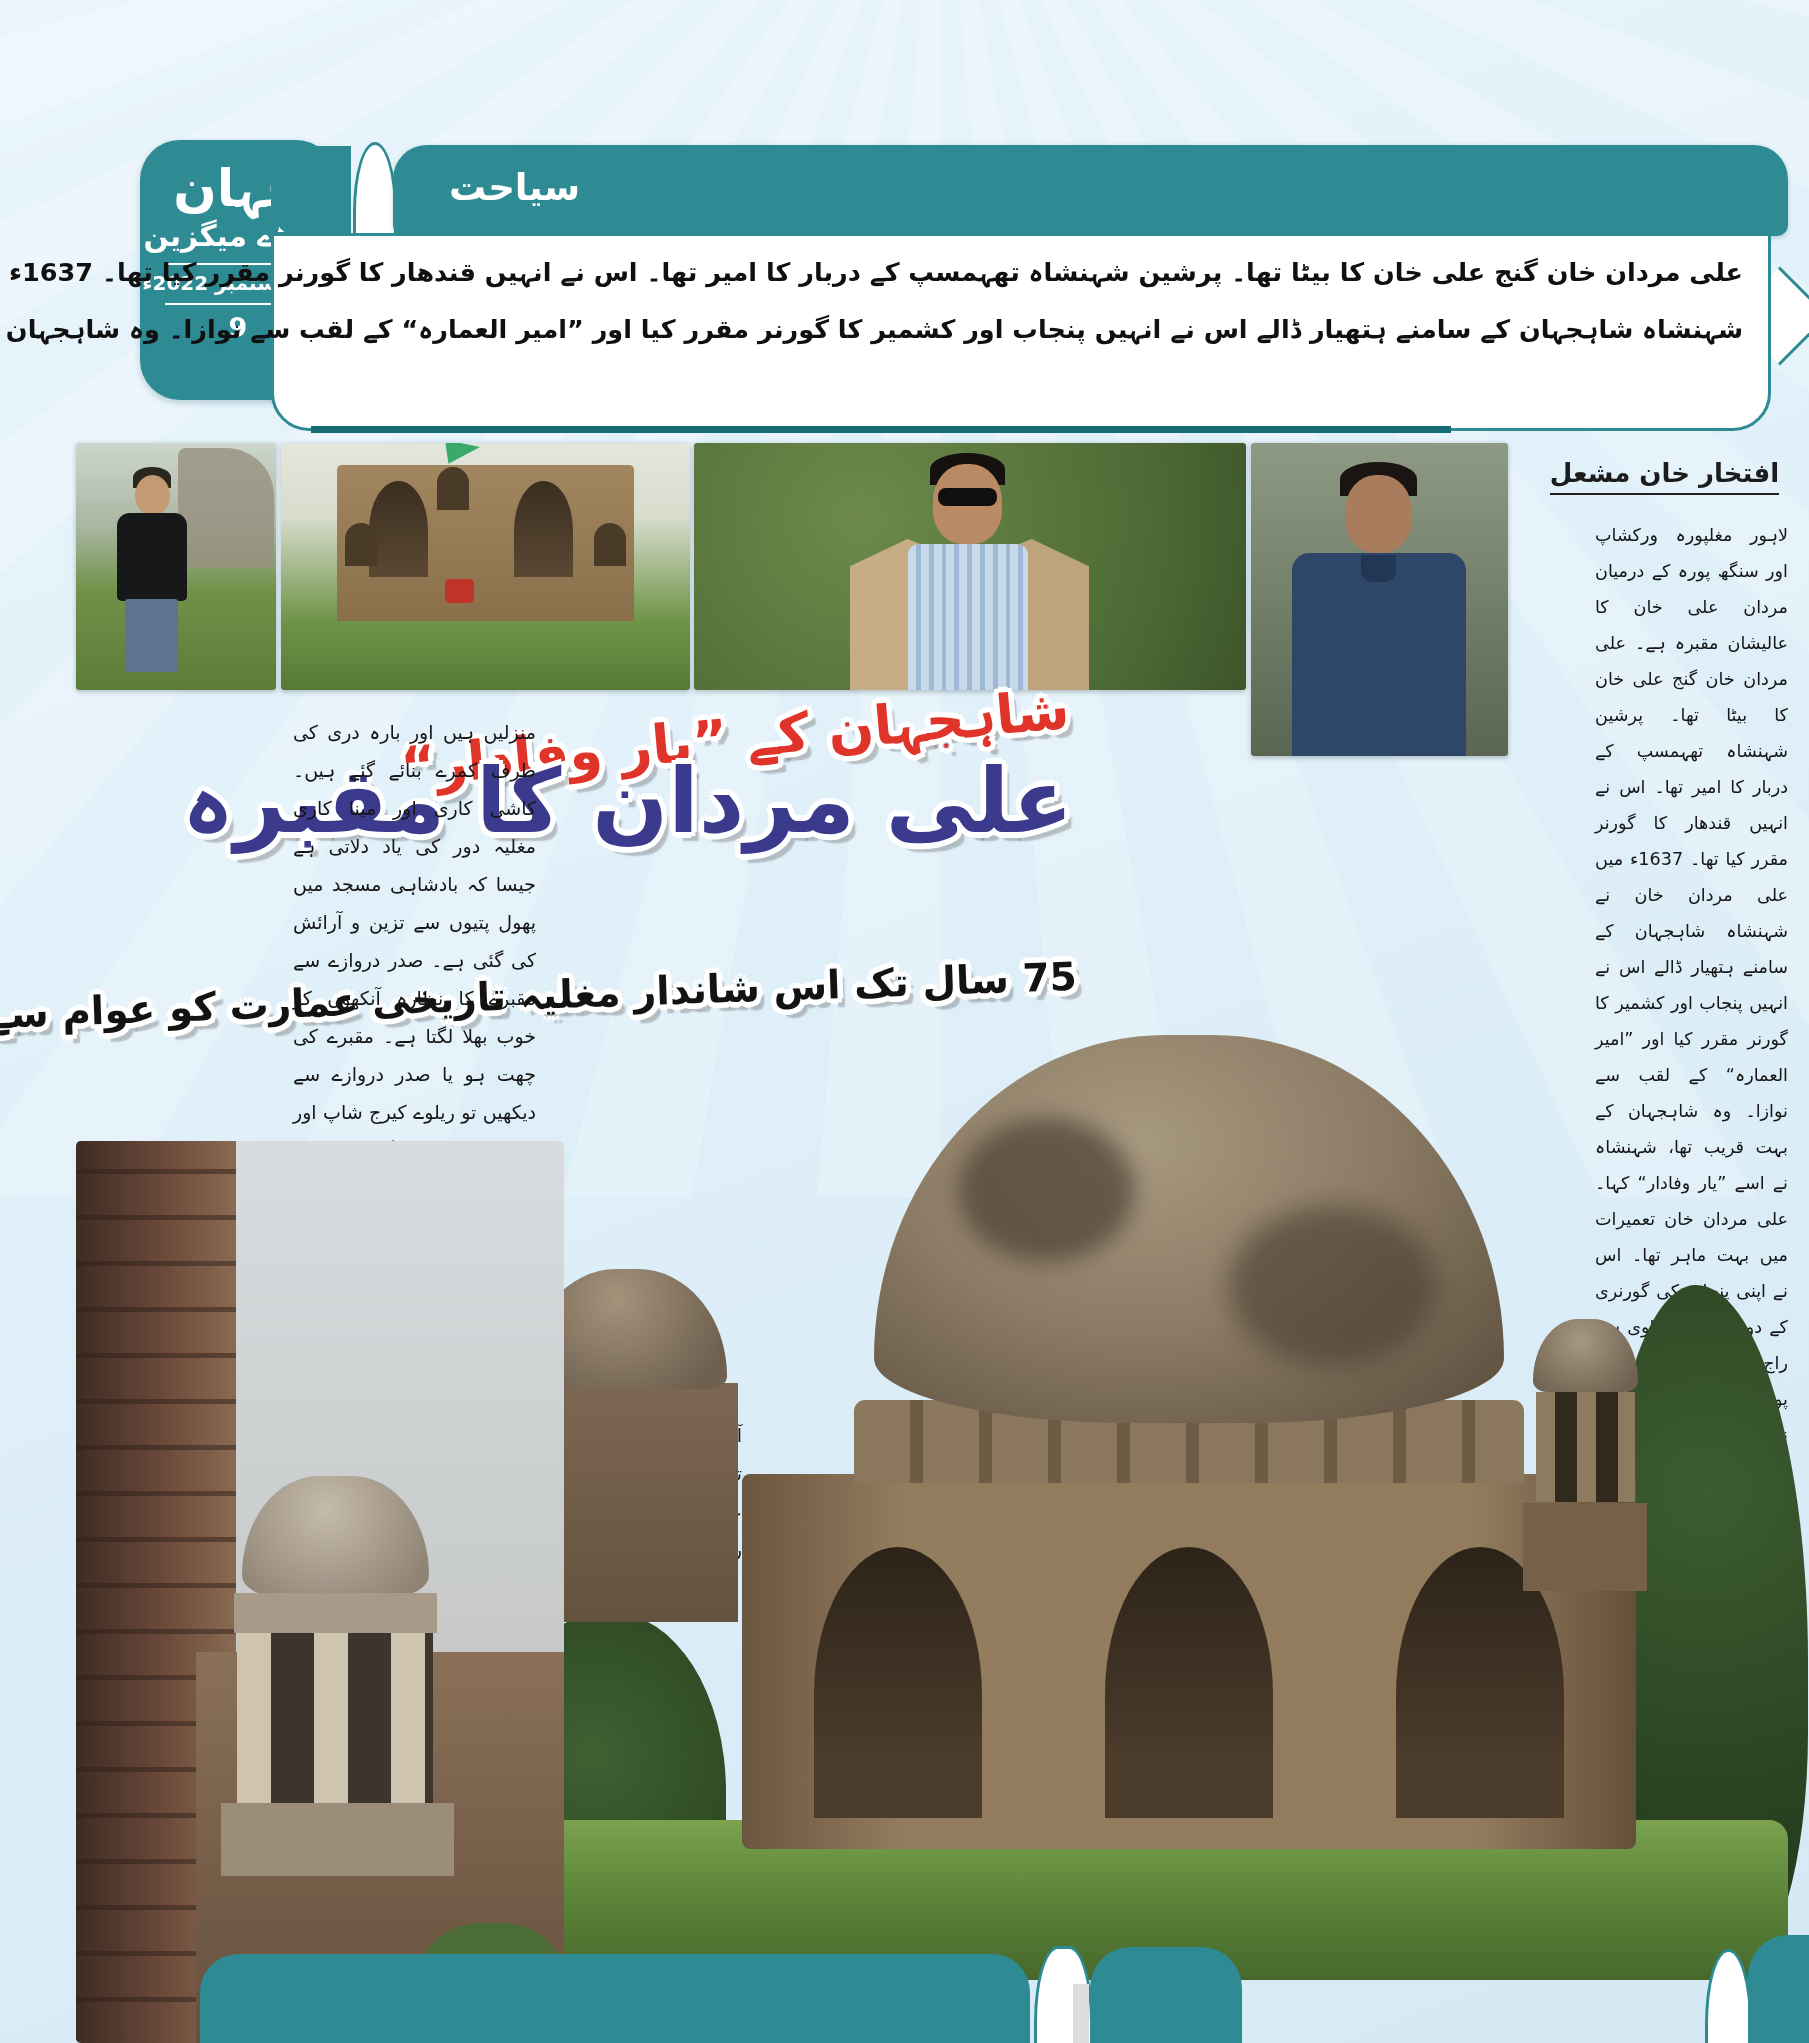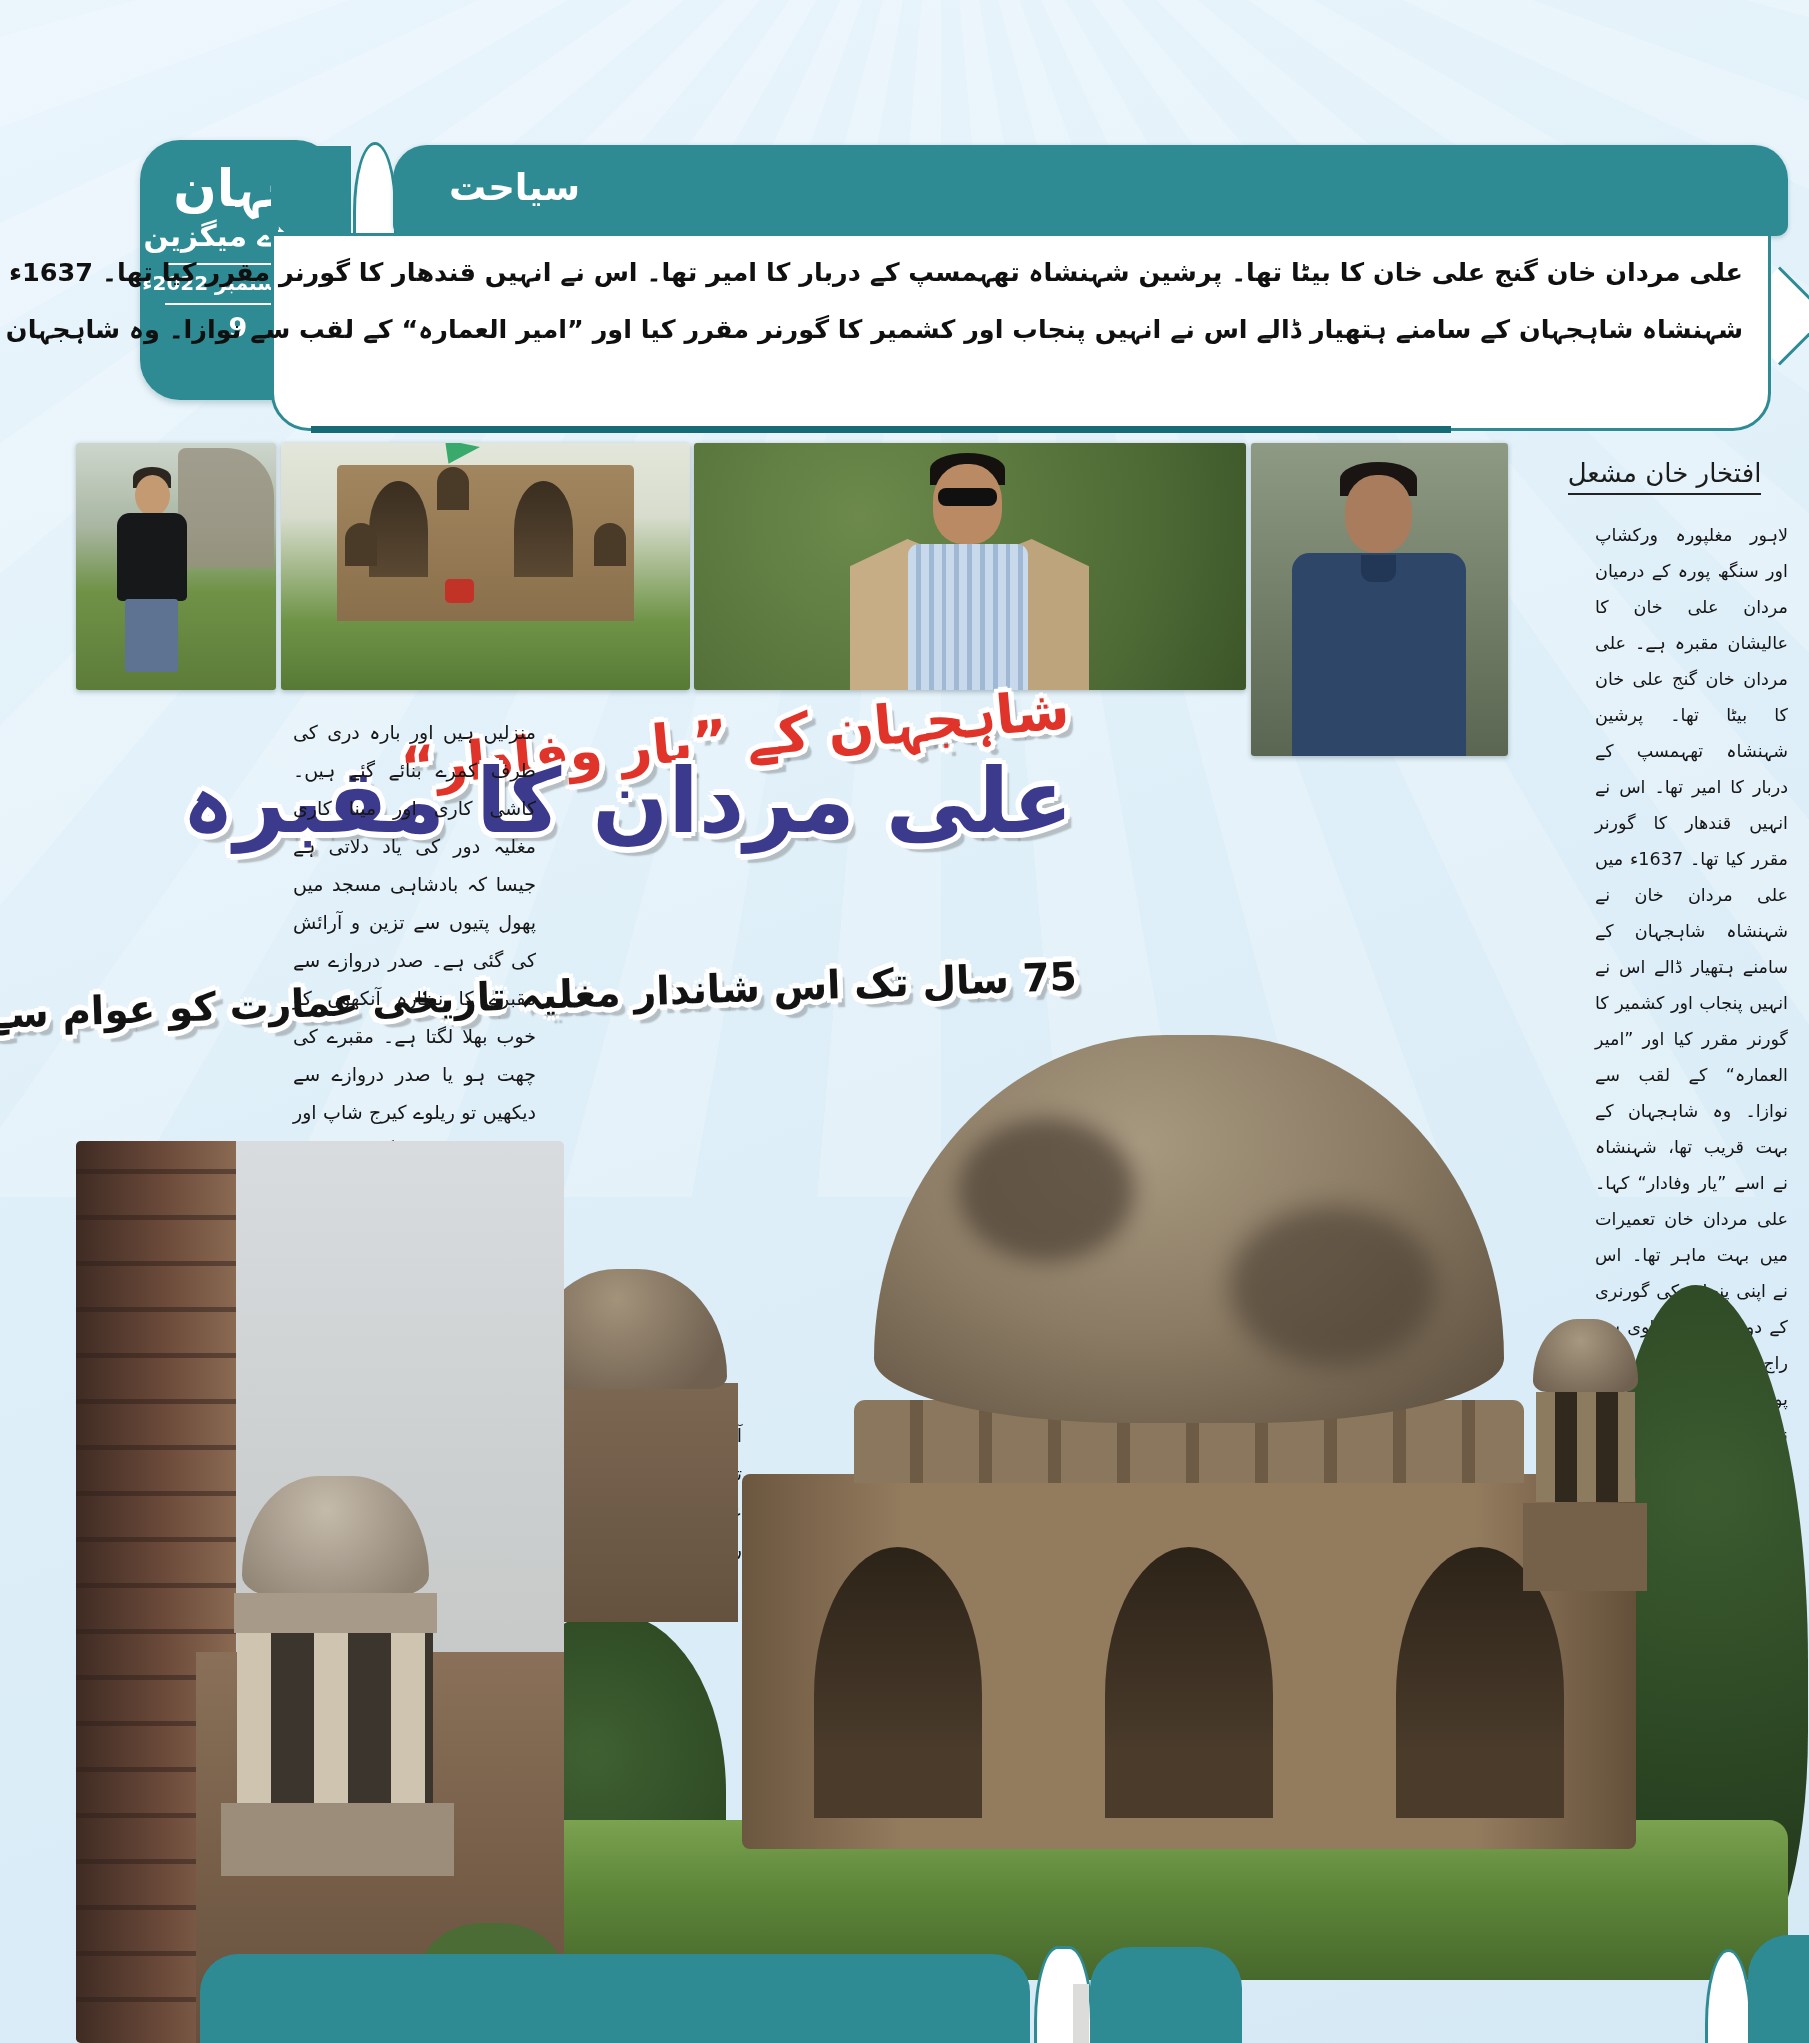--- a/index.html
+++ b/index.html
@@ -32,21 +32,21 @@
     border-radius:34px 34px 11.2px 11.2px;box-shadow:0 1.6px 4px rgba(30,90,100,.25);}
   .banner-label{position:absolute;left:56px;top:21px;color:#fff;font-size:37px;font-weight:bold;}
   .intro-box{left:271px;top:233px;width:1494px;height:192px;background:#ffffff;
     border:3.2px solid #2e8b94;border-radius:0 0 38px 38px;}
   .intro-pointer{left:1745px;top:281px;width:67px;height:67px;background:#ffffff;
     border-top:3.2px solid #2e8b94;border-right:3.2px solid #2e8b94;transform:rotate(45deg);}
   .intro-underbar{left:311px;top:426px;width:1140px;height:7.2px;background:#176b74;}
   .intro-text{left:415px;top:244px;width:1328px;text-align:center;color:#101010;}
   .intro-line{font-size:25.5px;font-weight:bold;line-height:57px;white-space:nowrap;}
   
-  .byline{left:1540px;top:458px;width:249px;text-align:center;font-size:26px;font-weight:normal;color:#1c1c1c;}
+  .byline{left:1540px;top:458px;width:249px;text-align:center;font-size:26px;font-weight:bold;color:#1c1c1c;}
   .byline span{border-bottom:2.4px solid #222;padding-bottom:4.8px;}
   
   .photo{overflow:hidden;border-radius:3.2px;box-shadow:0 1.6px 4.8px rgba(40,60,70,.3);}
   .p1{left:76px;top:443px;width:200px;height:247px;background:linear-gradient(#cdd6cc 0%,#a9b6a2 34%,#6f9247 60%,#5c7c39 100%);}
   .p1-ruin{position:absolute;left:102px;top:4.8px;width:96px;height:120px;background:#9a938326;
     background:#97907f;border-radius:8px 48px 0 0;opacity:.8;}
   .p1-head{position:absolute;left:59px;top:32px;width:35px;height:41px;background:#c49a72;border-radius:50%;}
   .p1-hair{position:absolute;left:57px;top:24px;width:38px;height:21px;background:#2b2620;border-radius:50% 50% 0 0;}
   .p1-torso{position:absolute;left:41px;top:70px;width:70px;height:88px;background:#17181a;border-radius:12.8px 12.8px 4.8px 4.8px;}
   .p1-legs{position:absolute;left:49px;top:156px;width:53px;height:73px;background:#5d7391;border-radius:3.2px;}

